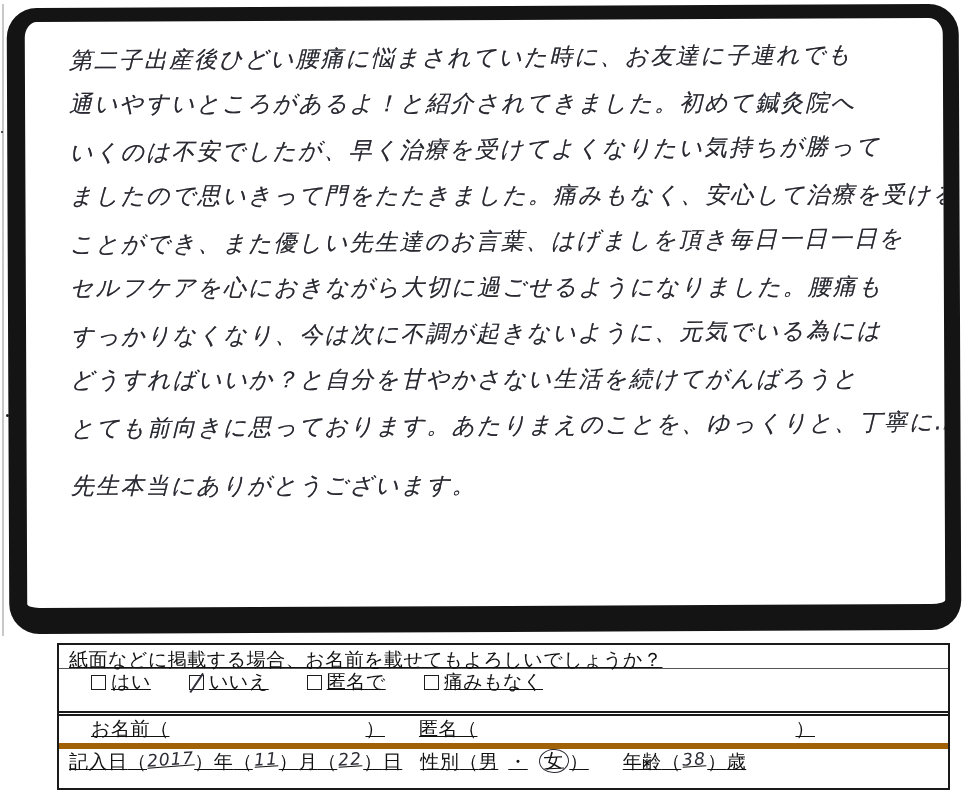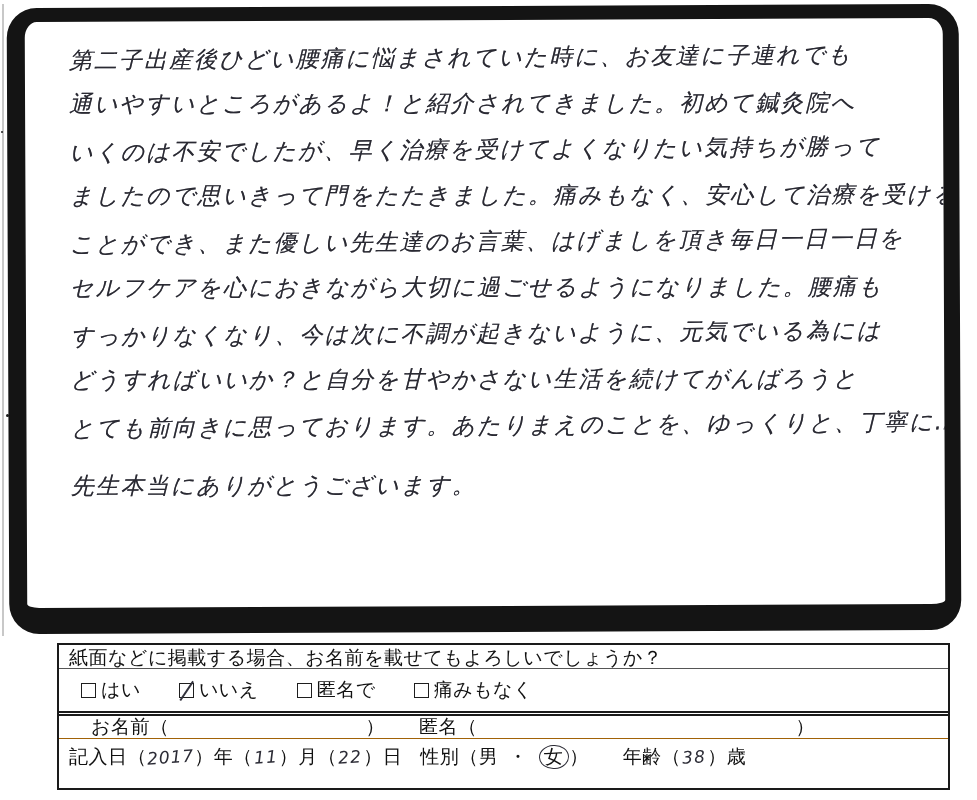--- a/index.html
+++ b/index.html
@@ -36,24 +36,24 @@
   .hw-line:nth-child(odd){transform:rotate(-0.2deg);}
   .hw-line:nth-child(even){transform:rotate(0.15deg);}
   .hw-line:last-child{margin-top:14px;}
 
   
   .consent-form{
     position:absolute;left:57px;top:643px;width:893px;height:147px;
     box-sizing:border-box;border:2px solid #1a1a1a;background:#fff;
     font-size:19px;letter-spacing:0.5px;
   }
-  .row{box-sizing:border-box;display:flex;align-items:center;padding:0 10px;}
+  .row{box-sizing:border-box;display:flex;align-items:flex-start;padding:0 10px;text-decoration:underline;}
   .row-question{height:24px;border-bottom:1px solid #555;padding-top:2px;}
-  .row-options{height:47px;border-bottom:5px double #1a1a1a;padding-left:22px;}
-  .row-name{height:23px;border-bottom:1px solid #a16207;padding-left:32px;}
+  .row-options{height:47px;border-bottom:5px double #1a1a1a;padding-left:32px;}
+  .row-name{height:33px;border-bottom:6px solid #a16207;padding-left:32px;}
   .row-date{height:36px;}
   .option{display:flex;align-items:center;margin-right:38px;}
   .checkbox{
     position:relative;width:15px;height:15px;border:1.5px solid #1e1e1e;
     display:inline-block;margin-right:5px;box-sizing:border-box;background:#fff;
   }
   .checkbox.checked::after{
     content:"";position:absolute;left:-5px;top:6px;width:23px;height:1.6px;
     background:#33333d;transform:rotate(-56deg);
   }

